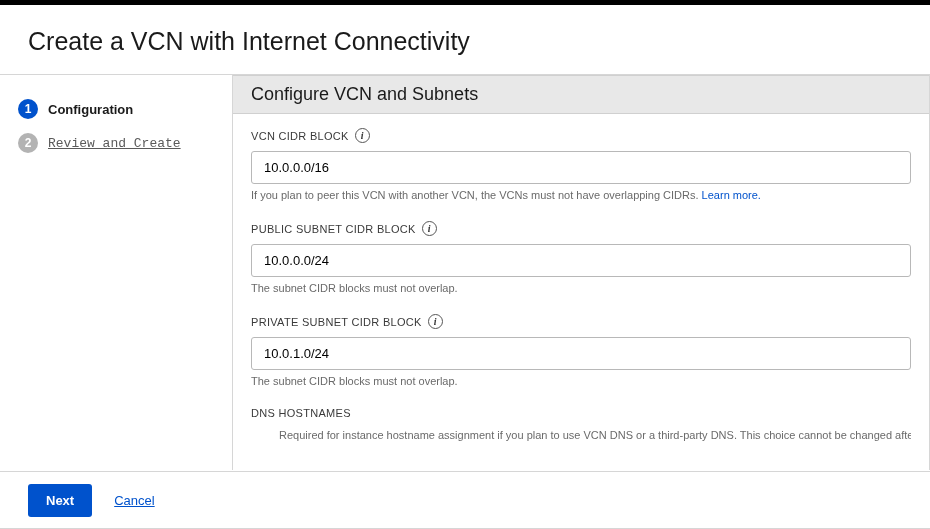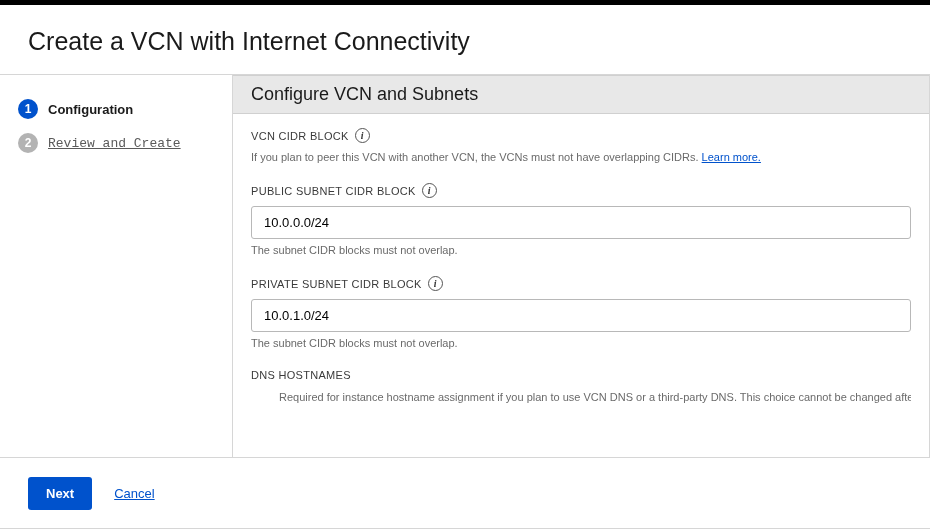--- a/index.html
+++ b/index.html
@@ -101,21 +101,21 @@
       font-size: 13px;
       border: 1px solid #b8b8b8;
       border-radius: 3px;
       outline: none;
     }
     .help-text {
       font-size: 11px;
       color: #6a6a6a;
       margin-top: 5px;
     }
-    .help-link { color: #0052cc; text-decoration: underline; cursor: pointer; }
+    .help-link { color: #0052cc; cursor: pointer; }
     .section-label {
       font-size: 11px;
       letter-spacing: 0.3px;
       color: #3a3a3a;
       margin-bottom: 10px;
     }
     .checkbox-row {
       display: flex;
       align-items: center;
       gap: 10px;
@@ -139,21 +139,21 @@
       margin-top: 4px;
       margin-left: 28px;
       white-space: nowrap;
       overflow: hidden;
     }
     .button-bar {
       position: absolute;
       bottom: 0;
       left: 0;
       right: 0;
-      height: 72px;
+      height: 58px;
       border-top: 1px solid #d6d6d6;
       border-bottom: 1px solid #d6d6d6;
       display: flex;
       align-items: center;
       padding: 0 28px;
       gap: 22px;
       background: #fff;
     }
     .btn-primary {
       background: #0052cc;
@@ -195,20 +195,21 @@
   <div class="main">
     <div class="section-header">Configure VCN and Subnets</div>
 
     <div class="form-body">
 
       <div class="field">
         <div class="field-label">
           <span>VCN CIDR BLOCK</span>
           <span class="info-icon">i</span>
         </div>
+        <input class="text-input" value="10.0.0.0/16" style="">
         <div class="help-text">
           <span>If you plan to peer this VCN with another VCN, the VCNs must not have overlapping CIDRs.</span>
           <span> </span>
           <a class="help-link">Learn more.</a>
         </div>
       </div>
 
       <div class="field">
         <div class="field-label">
           <span>PUBLIC SUBNET CIDR BLOCK</span>

